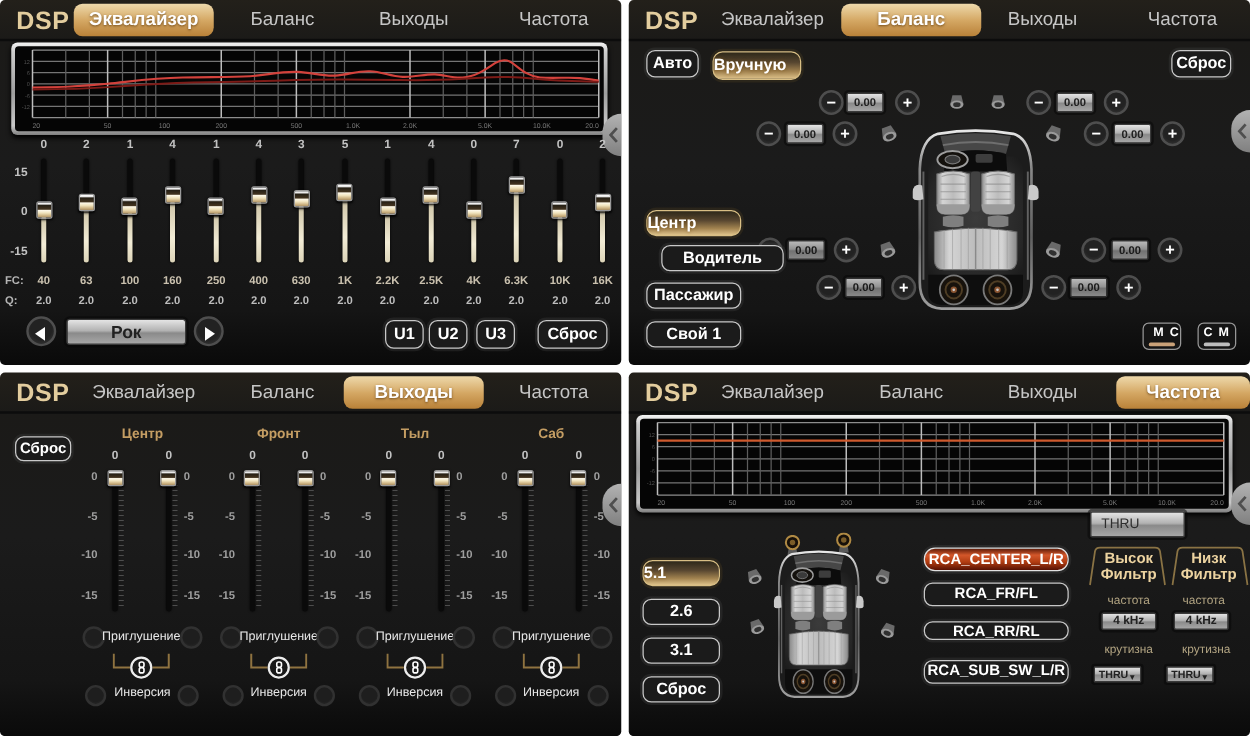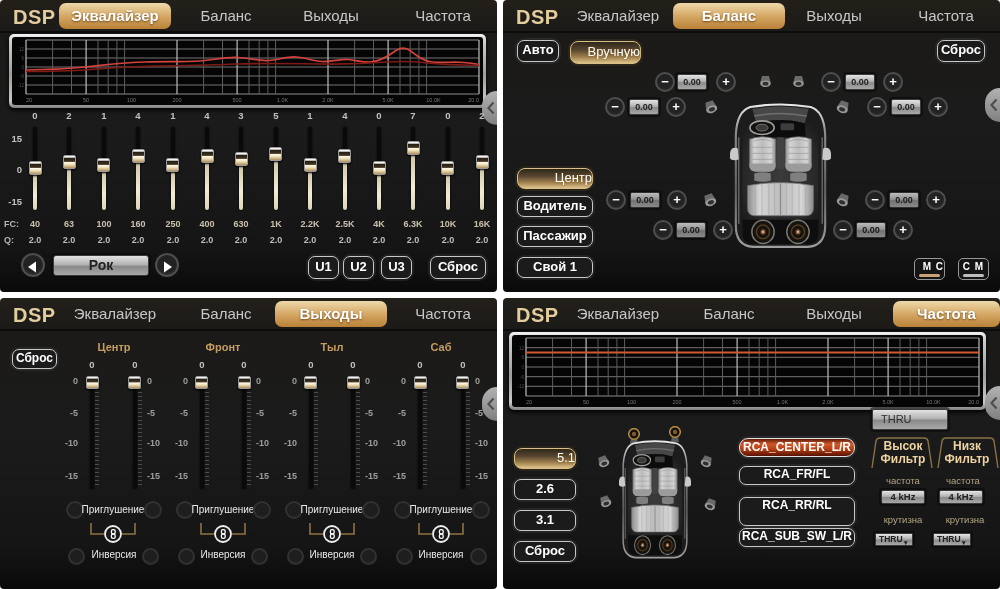--- a/index.html
+++ b/index.html
@@ -5,21 +5,21 @@
 .p{position:absolute;overflow:hidden;border-radius:4px;background:linear-gradient(180deg,#23201a 0,#1b1a18 32px,#1b1b1b 45%,#151515 85%,#0a0a0a 100%)}
 .abs{position:absolute}
 .dsp{position:absolute;left:13px;top:6px;font-size:20px;font-weight:bold;color:#e3cd9e;letter-spacing:.5px}
 .tab{position:absolute;top:0;height:31px;line-height:31px;font-size:15px;color:#c6c6c6;text-align:center;width:112px}
 .tabon{position:absolute;top:3px;height:26px;border-radius:7px;background:linear-gradient(180deg,#eed9ab 0,#d4a763 52%,#b98138 100%);color:#fff;font-size:15px;font-weight:bold;line-height:26px;text-align:center;text-shadow:0 1px 2px rgba(80,45,5,.75);width:112px}
 .hline{position:absolute;left:0;width:100%;height:2px;background:#0c0c0c;top:31px}
 .frame{position:absolute;background:linear-gradient(180deg,#f4f4f4 0,#cdcdcd 10%,#9e9e9e 55%,#c8c8c8 90%,#7f7f7f 100%);border-radius:5px;box-shadow:0 2px 4px #000}
 .plot{position:absolute;left:3px;top:3px;right:3px;bottom:3px;background:#050505;border-radius:3px}
 .handle{position:absolute;width:15px;height:34px;border-radius:17px 0 0 17px;background:linear-gradient(180deg,#b2b2b2,#808080)}
 .btn{position:absolute;background:#1b1b1b;border:1.8px solid #c8c8c8;border-radius:7px;color:#fff;font-weight:bold;text-align:center;box-shadow:0 0 0 2px rgba(70,70,70,.3)}
-.gold{position:absolute;background:linear-gradient(180deg,#2e2819 0,#574630 38%,#a1824f 72%,#dec28a 100%);border:1.5px solid #d9bf85;border-radius:8px;color:#fff;font-weight:normal;text-align:right;box-shadow:0 0 0 2px rgba(60,50,30,.5);text-shadow:0 0 3px rgba(120,80,20,.9)}
+.gold{position:absolute;background:linear-gradient(180deg,#2e2819 0,#574630 38%,#a1824f 72%,#dec28a 100%);border:1.5px solid #d9bf85;border-radius:8px;color:#fff;font-weight:bold;text-align:left;box-shadow:0 0 0 2px rgba(60,50,30,.5);text-shadow:0 0 3px rgba(120,80,20,.9)}
 .sil{position:absolute;background:linear-gradient(180deg,#e4e4e4 0,#b2b2b2 45%,#8a8a8a 55%,#a8a8a8 100%);border:1px solid #3a3a3a;color:#222;font-weight:bold;text-align:center;box-shadow:0 0 0 2px rgba(8,8,8,.55)}
 .circ{position:absolute;border-radius:50%;background:radial-gradient(circle at 50% 42%,#222 55%,#3d3d3d 100%);border:2px solid #4e4e4e;color:#fff;text-align:center;font-weight:bold}
 .track{position:absolute;width:4px;background:#0a0a0a;border-radius:2px;box-shadow:0 0 2px #000}
 .cap{position:absolute;width:13px;height:14px;border-radius:2px;background:linear-gradient(180deg,#ffffff 0,#e8e8e8 10%,#262015 20%,#42331f 45%,#fdf8e8 53%,#f0e3bd 70%,#cdb382 88%,#ab9064 100%);box-shadow:0 1px 2px #000;border:0.5px solid #999}
 .strip{position:absolute;width:4px;background:linear-gradient(180deg,#cdc3a6,#f2ecd6 60%,#dcd4b8);border-radius:2px}
 .lbl{position:absolute;color:#c9c9c9;text-align:center;white-space:nowrap}
 .tick{position:absolute;width:4px;background-image:repeating-linear-gradient(180deg,#4d4d4d 0,#4d4d4d 1px,transparent 1px,transparent 4px)}
 .dcirc{position:absolute;border-radius:50%;background:radial-gradient(circle at 50% 40%,#1e1e1e 60%,#2e2e2e 100%);border:2px solid #313131}
 </style></head><body>
 <div class="p" style="left:0;top:0;width:497px;height:292px">
@@ -248,21 +248,21 @@
       <path d="M3.2,1.2 L10.8,1.2 L12.8,9 Q7,13 1.2,9 Z" fill="#6a6a6a"></path>
       <ellipse cx="7" cy="9.4" rx="5.6" ry="3.6" fill="#9a9a9a"></ellipse>
       <ellipse cx="7" cy="9.4" rx="3.2" ry="2" fill="#303030"></ellipse>
     </svg>
     <svg class="abs" style="left:333px;top:193px;width:14px;height:14px;transform:rotate(20deg)" viewBox="0 0 14 14">
       <path d="M3.2,1.2 L10.8,1.2 L12.8,9 Q7,13 1.2,9 Z" fill="#6a6a6a"></path>
       <ellipse cx="7" cy="9.4" rx="5.6" ry="3.6" fill="#9a9a9a"></ellipse>
       <ellipse cx="7" cy="9.4" rx="3.2" ry="2" fill="#303030"></ellipse>
     </svg>
     <div class="gold" style="left:14px;top:168px;width:76px;height:21px;line-height:17px;font-size:13px">Центр</div>
-    <div class="btn" style="left:14px;top:196px;width:76px;height:21px;line-height:17px;font-size:13px">Водитель</div>
+    <div class="btn" style="left:26px;top:196px;width:98px;height:21px;line-height:17px;font-size:13px">Водитель</div>
     <div class="btn" style="left:14px;top:226px;width:76px;height:21px;line-height:17px;font-size:13px">Пассажир</div>
     <div class="btn" style="left:14px;top:257px;width:76px;height:21px;line-height:17px;font-size:13px">Свой 1</div>
     <div class="abs" style="left:411px;top:258px;width:31px;height:22px;border:1.5px solid #979797;border-radius:5px;background:#141414;color:#fff;font-size:10px;font-weight:bold;text-align:right;line-height:16px;letter-spacing:1px">M C<div style="position:absolute;left:4px;right:4px;bottom:2.5px;height:3px;background:#c9a178;border-radius:2px"></div></div>
     <div class="abs" style="left:455px;top:258px;width:31px;height:22px;border:1.5px solid #979797;border-radius:5px;background:#141414;color:#fff;font-size:10px;font-weight:bold;text-align:center;line-height:16px;letter-spacing:1px">C M<div style="position:absolute;left:4px;right:4px;bottom:2.5px;height:3px;background:#bdbdbd;border-radius:2px"></div></div>
     <svg class="abs " style="left:227px;top:103px;width:101px;height:147px" viewBox="0 0 104 146" preserveAspectRatio="none">
 <defs>
 <linearGradient id="bga" x1="0" y1="0" x2="0" y2="1">
  <stop offset="0" stop-color="#e8e8e8"></stop>
           <stop offset="0.2" stop-color="#8a8a8a"></stop>
  <stop offset="0.6" stop-color="#606060"></stop>
@@ -614,21 +614,21 @@
 <circle cx="34" cy="128" r="2.6" fill="#8a5430"></circle>
 <circle cx="34" cy="128" r="1.1" fill="#c9c9c9"></circle>
 <circle cx="70" cy="128" r="11.5" fill="#17120c" stroke="#787878" stroke-width="1.5"></circle>
 <circle cx="70" cy="128" r="6.8" fill="none" stroke="#4e3d24" stroke-width="1.6"></circle>
 <circle cx="70" cy="128" r="2.6" fill="#8a5430"></circle>
 <circle cx="70" cy="128" r="1.1" fill="#c9c9c9"></circle>
 </g>
 </svg>
     <div class="abs" style="left:236px;top:140px;width:116px;height:19px;background:linear-gradient(180deg,#5f1d0a 0,#d4572a 30%,#b23d12 62%,#571103 100%);border:1.5px solid #e0e0e0;border-radius:9px;color:#fff;font-size:12px;font-weight:bold;text-align:center;line-height:16px;box-shadow:0 0 0 2px rgba(80,80,80,.28)">RCA_CENTER_L/R</div>
     <div class="btn" style="left:236px;top:168px;width:116px;height:19px;line-height:15px;font-size:12px">RCA_FR/FL</div>
-    <div class="btn" style="left:236px;top:199px;width:116px;height:29px;line-height:15px;font-size:12px">RCA_RR/RL</div>
+    <div class="btn" style="left:236px;top:199px;width:116px;height:15px;line-height:15px;font-size:12px">RCA_RR/RL</div>
     <div class="btn" style="left:236px;top:230px;width:116px;height:19px;line-height:15px;font-size:12px">RCA_SUB_SW_L/R</div>
     <svg class="abs" style="left:359px;top:138px;width:140px;height:34px" viewBox="0 0 140 34">
       <path d="M10,32 L14,5 Q14.6,2 18,2 L62,2 Q65.4,2 66,5 L70,32" fill="none" stroke="#8a7344" stroke-width="1.4"></path>
       <path d="M76,32 L80,5 Q80.6,2 84,2 L128,2 Q131.4,2 132,5 L136,32" fill="none" stroke="#8a7344" stroke-width="1.4"></path>
     </svg>
     <div class="lbl" style="left:368px;top:142px;width:64px;font-size:12px;font-weight:bold;color:#ecd3a0;line-height:12.5px">Высок<br>Фильтр</div>
     <div class="lbl" style="left:432px;top:142px;width:64px;font-size:12px;font-weight:bold;color:#ecd3a0;line-height:12.5px">Низк<br>Фильтр</div>
     <div class="lbl" style="left:370px;top:177px;width:60px;font-size:9.5px;color:#b3a583">частота</div>
     <div class="lbl" style="left:430px;top:177px;width:60px;font-size:9.5px;color:#b3a583">частота</div>
     <div class="sil" style="left:378px;top:192px;width:44px;height:14px;line-height:12px;font-size:9.5px;border-radius:2px">4 kHz</div>

